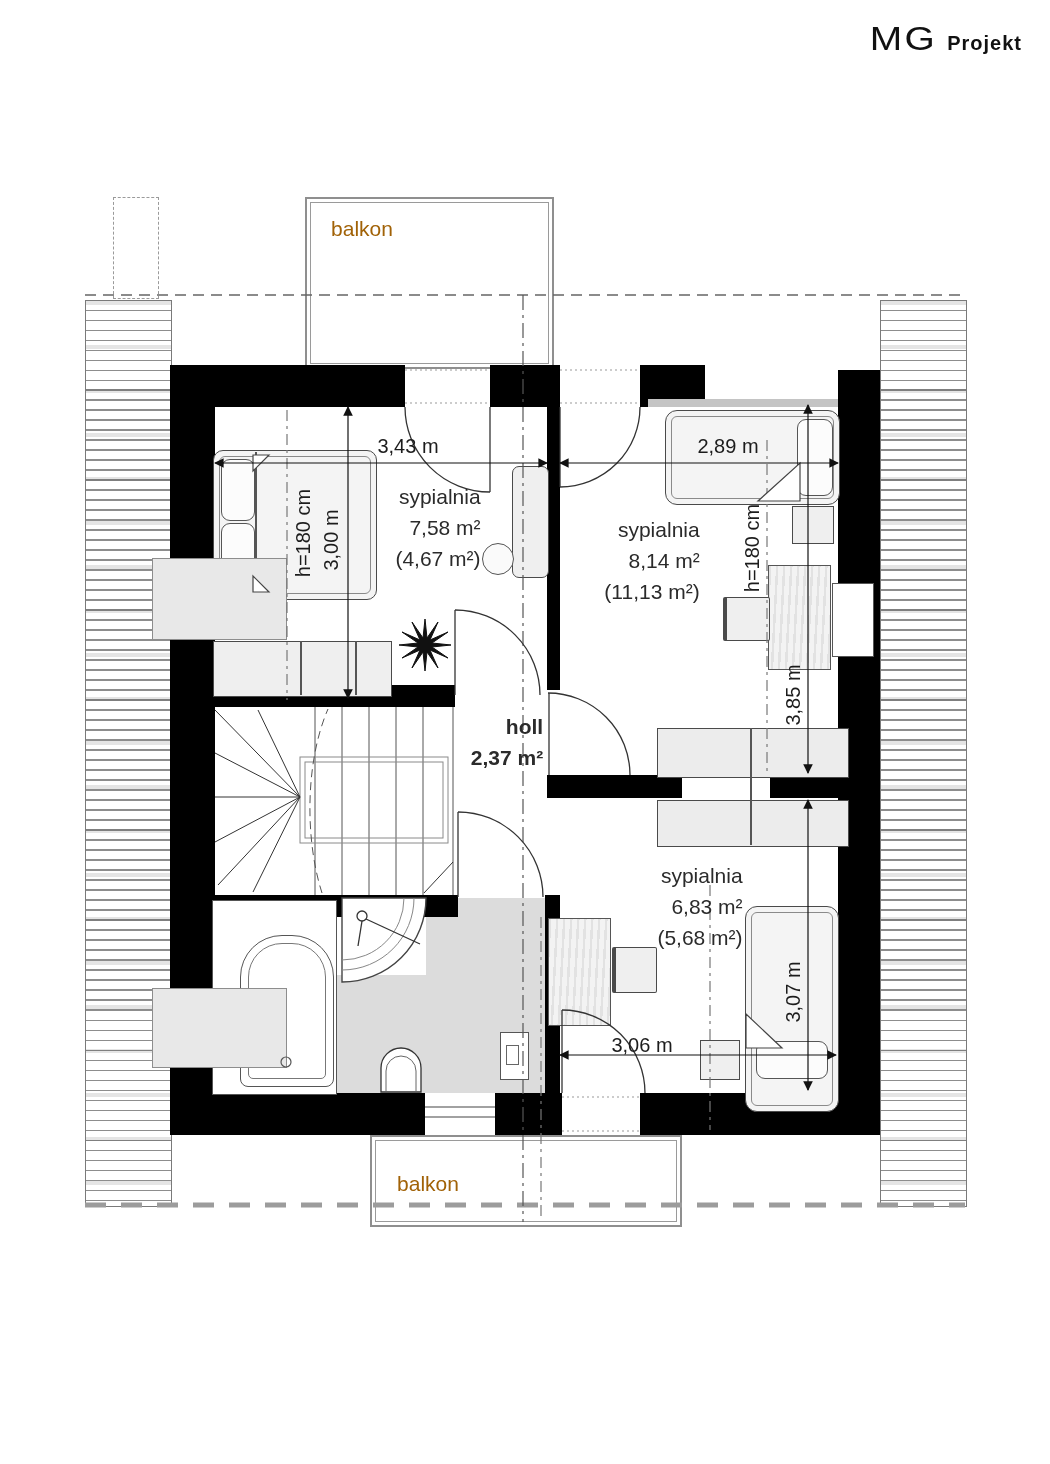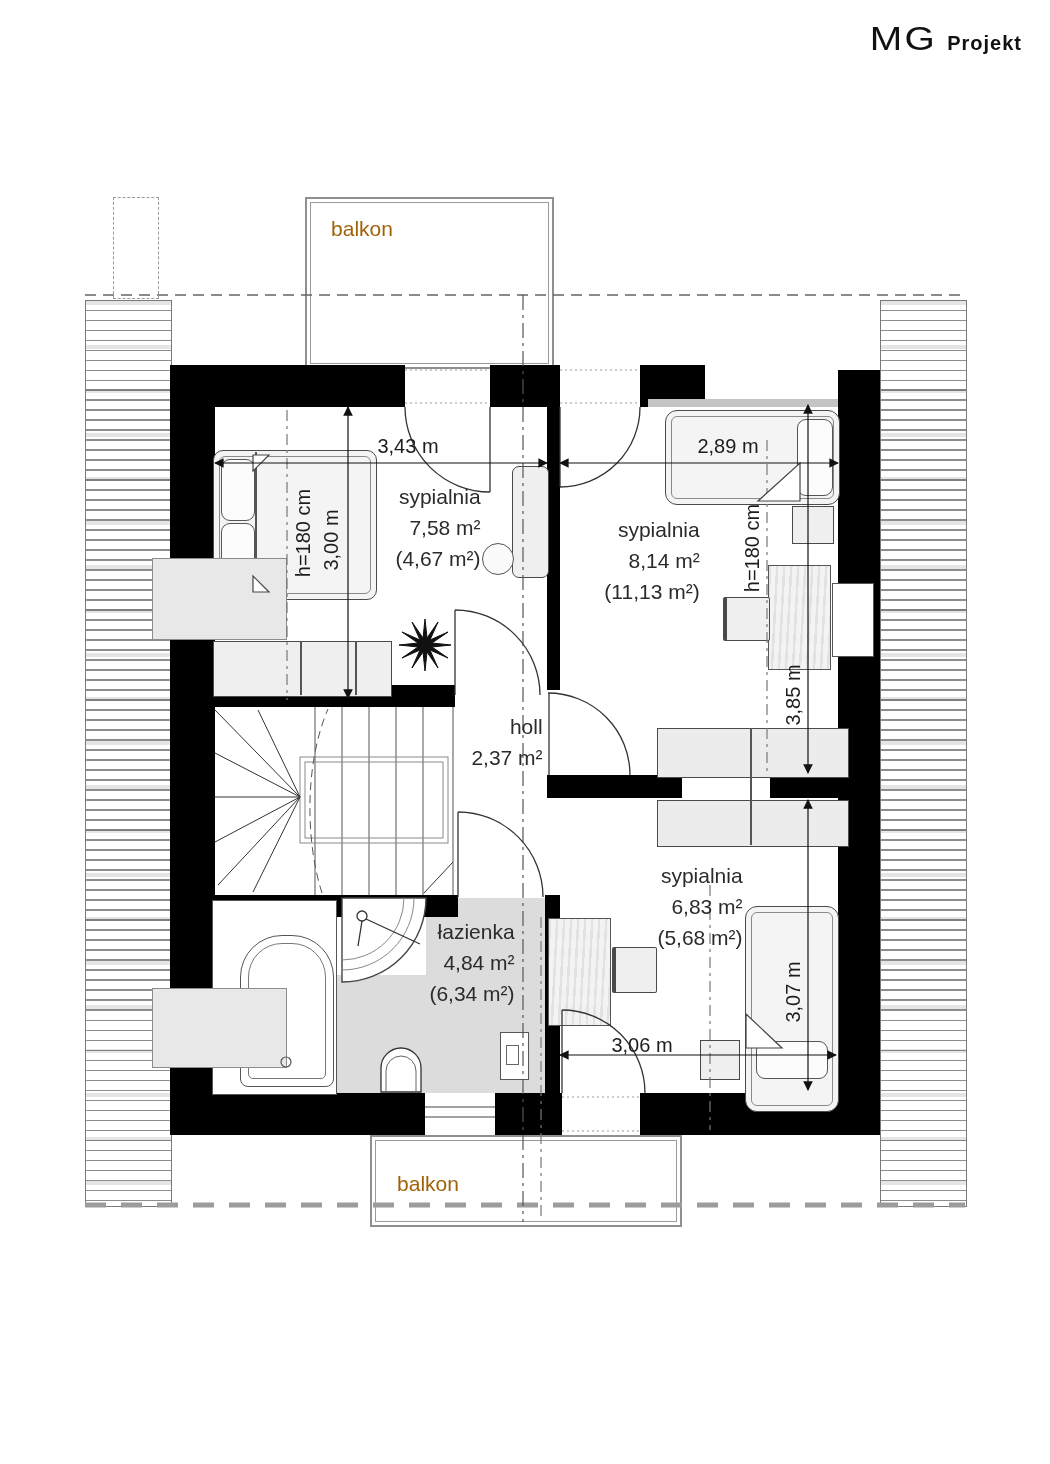--- a/index.html
+++ b/index.html
@@ -244,28 +244,23 @@
   <div class="room-label" style="left:438px;top:527px;">
     <div>sypialnia</div>
     <div>7,58 m²</div>
     <div>(4,67 m²)</div>
   </div>
   <div class="room-label" style="left:652px;top:560px;">
     <div>sypialnia</div>
     <div>8,14 m²</div>
     <div>(11,13 m²)</div>
   </div>
-  <div class="room-label" style="left:507px;top:742px;">
+  <div class="room-label" style="left:507px;top:742px;font-weight:bold;">
     <div>holl</div>
     <div>2,37 m²</div>
-  </div>
-  <div class="room-label" style="left:472px;top:962px;">
-    <div>łazienka</div>
-    <div>4,84 m²</div>
-    <div>(6,34 m²)</div>
   </div>
   <div class="room-label" style="left:700px;top:906px;">
     <div>sypialnia</div>
     <div>6,83 m²</div>
     <div>(5,68 m²)</div>
   </div>
 
   <div class="dim" style="left:398px;top:446px;margin-left:10px;">3,43 m</div>
   <div class="dim" style="left:728px;top:446px;">2,89 m</div>
   <div class="dim vert" style="left:331px;top:540px;">3,00 m</div>

